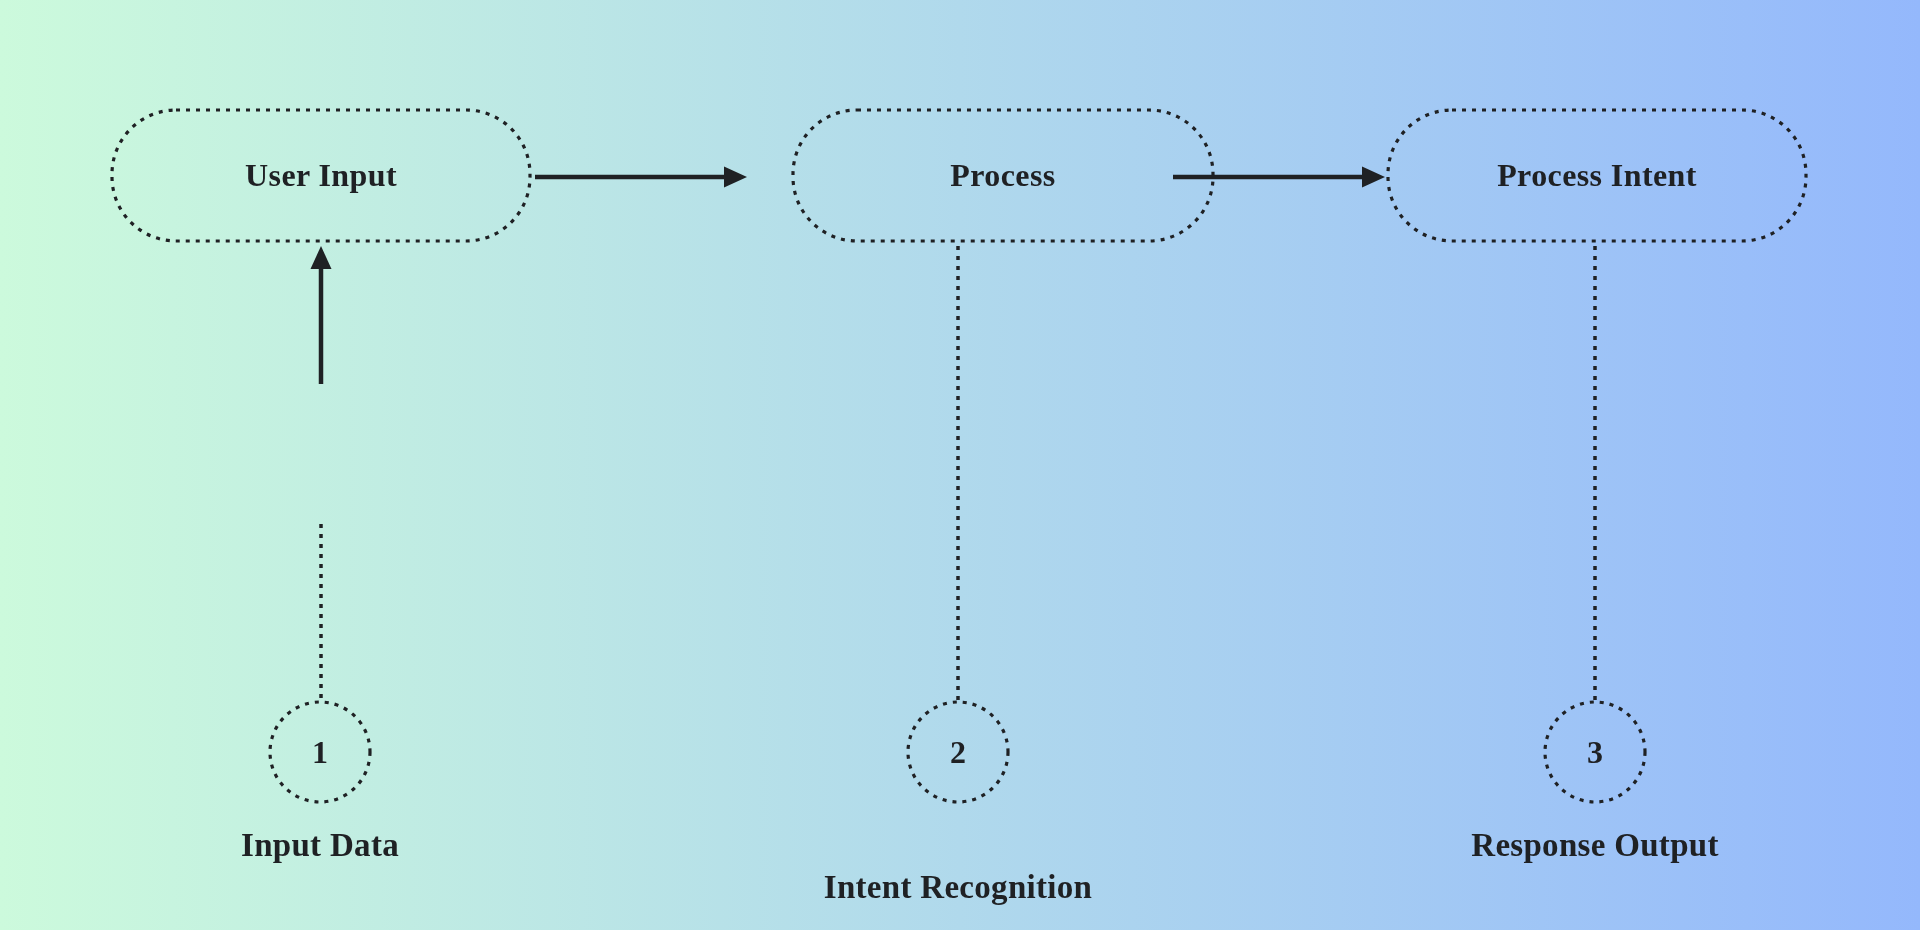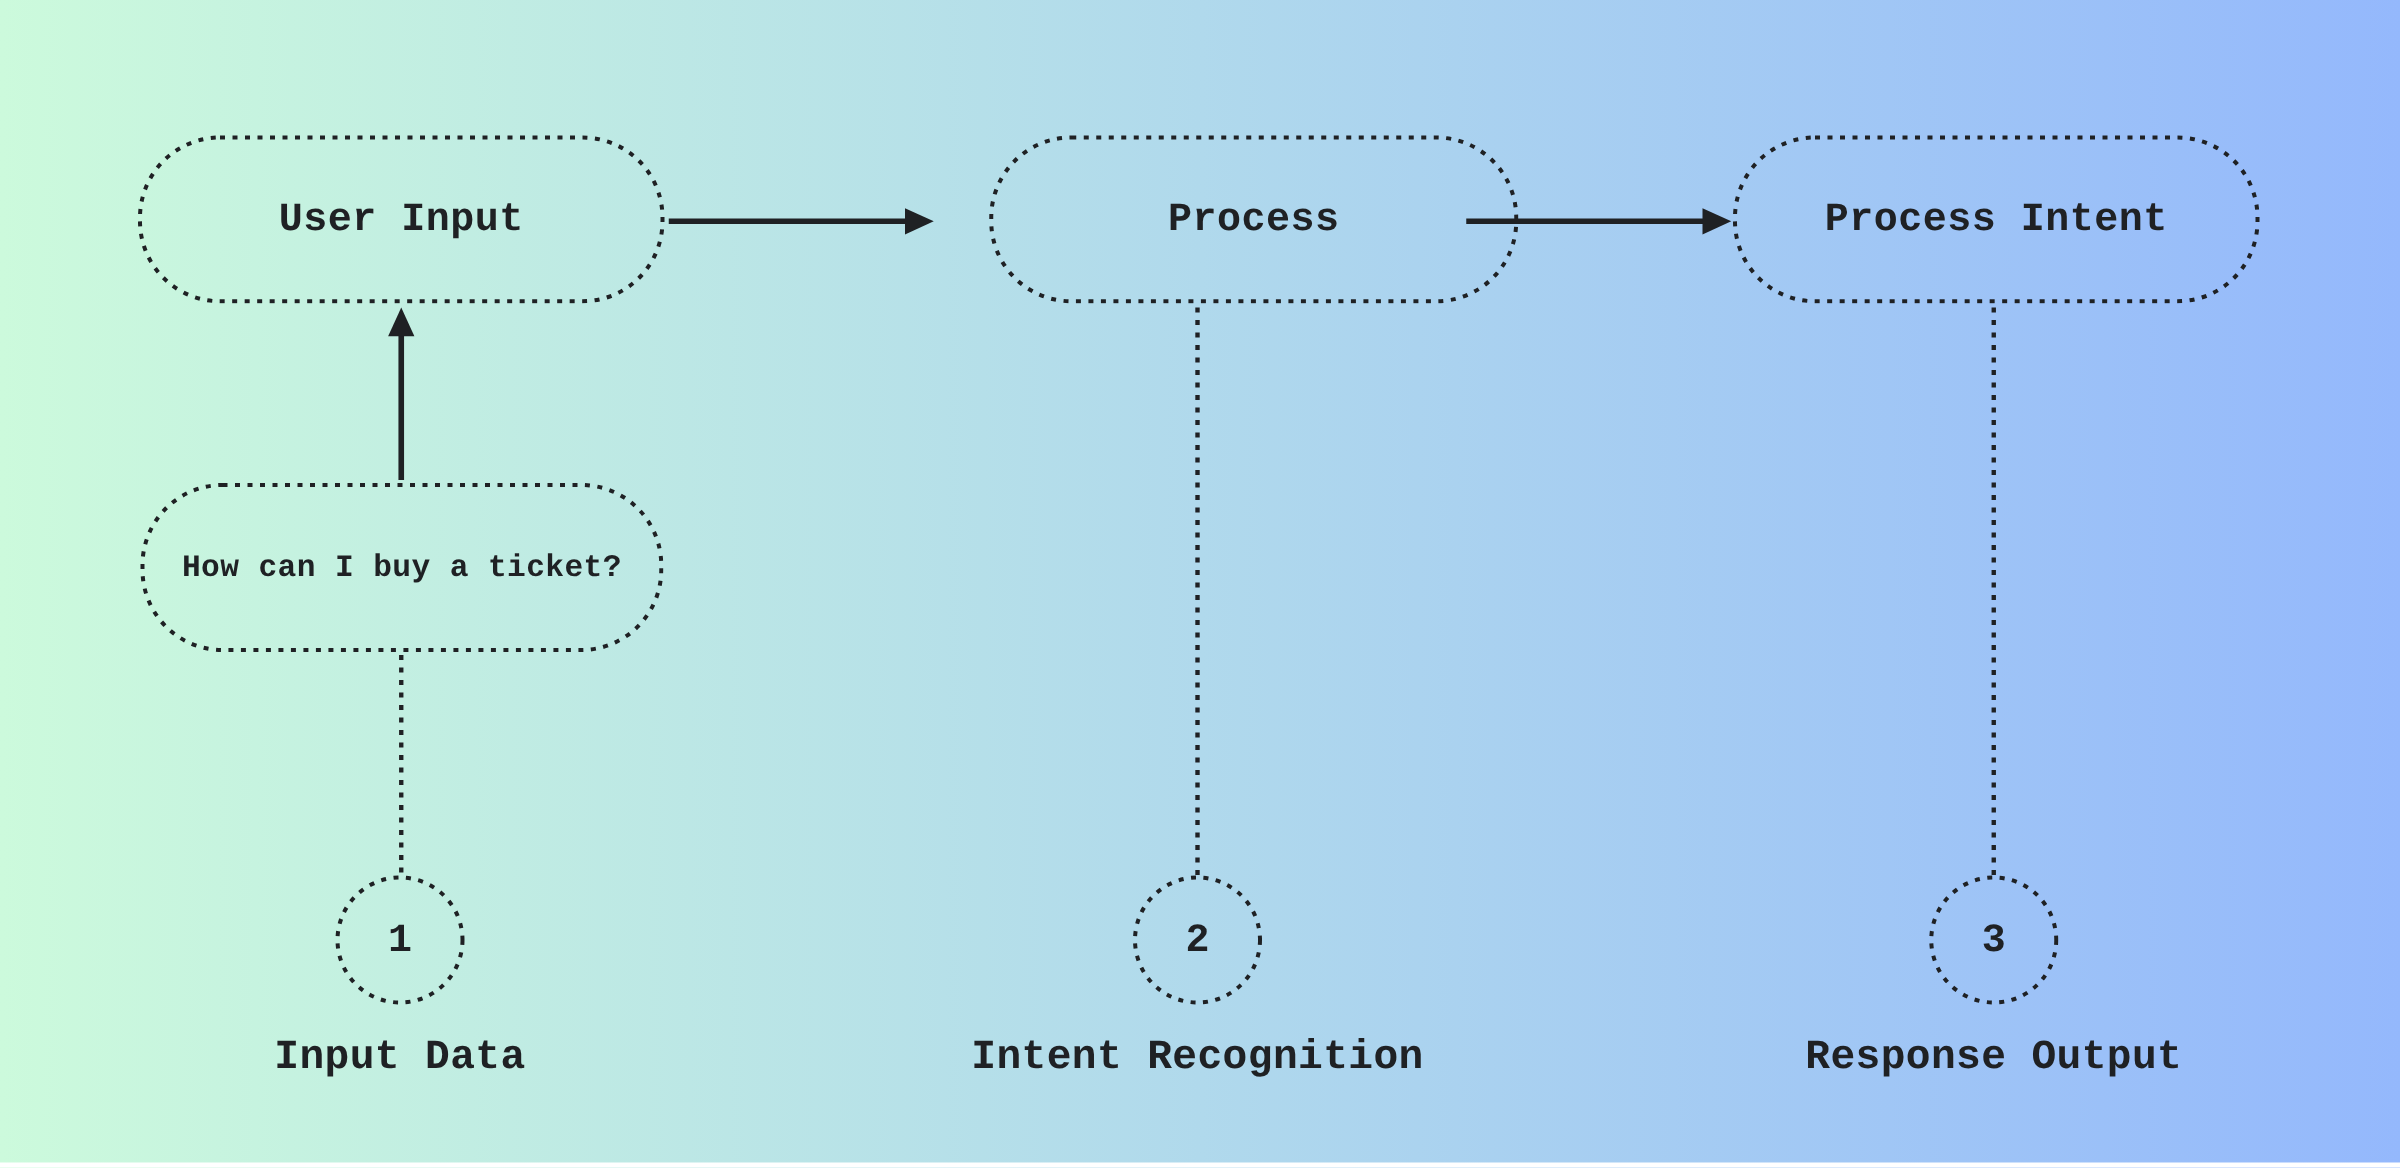--- a/index.html
+++ b/index.html
@@ -8,21 +8,21 @@
     --stroke: #1f2124;
   }
   * { margin: 0; padding: 0; box-sizing: border-box; }
   body { background: #ffffff; }
   .canvas {
     position: relative;
     width: 1920px;
     height: 934px;
     overflow: hidden;
     background: linear-gradient(90deg, var(--bg-left) 0%, var(--bg-right) 100%);
-    font-family: Liberation Mono, monospace;
+    font-family: Liberation Serif, serif;
     color: var(--stroke);
   }
   .connectors {
     position: absolute;
     left: 0; top: 0;
     width: 1920px; height: 934px;
     pointer-events: none;
   }
   .connectors line.solid { stroke: var(--stroke); stroke-width: 4.5; }
   .connectors line.dotted { stroke: var(--stroke); stroke-width: 3.5; stroke-dasharray: 4 6; }
@@ -87,21 +87,21 @@
   }
   
   #node-user-input      { left: 110px;  top: 108px; width: 422px; height: 135px; }
   #node-process         { left: 791px;  top: 108px; width: 424px; height: 135px; }
   #node-classify-intent { left: 1386px; top: 108px; width: 422px; height: 135px; }
   #example-box          { left: 112px;  top: 386px; width: 419px; height: 136px; }
   #step-circle-1 { left: 268px;  top: 700px; }
   #step-circle-2 { left: 906px;  top: 700px; }
   #step-circle-3 { left: 1543px; top: 700px; }
   #step-label-1 { left: 110px;  top: 827px; }
-  #step-label-2 { left: 748px;  top: 827px; }
+  #step-label-2 { left: 748px;  top: 869px; }
   #step-label-3 { left: 1385px; top: 827px; }
 </style>
 </head>
 <body>
 
 <div class="canvas">
 
   <svg class="connectors">
     <g>
       <line class="solid" x1="535" y1="177" x2="727" y2="177"></line>
@@ -140,26 +140,20 @@
     <span class="node-label">Process</span>
   </div>
 
   <div class="node" id="node-classify-intent">
     <svg class="border-svg" width="422" height="135">
       <rect x="2" y="2" width="418" height="131" rx="64"></rect>
     </svg>
     <span class="node-label">Process Intent</span>
   </div>
 
-  <div class="node" id="example-box">
-    <svg class="border-svg" width="419" height="136">
-      <rect x="2" y="2" width="415" height="132" rx="64"></rect>
-    </svg>
-    <span class="example-label">How can I buy a ticket?</span>
-  </div>
 
   <div class="step-circle" id="step-circle-1">
     <svg class="border-svg" width="104" height="104">
       <circle cx="52" cy="52" r="50"></circle>
     </svg>
     <span class="step-number">1</span>
   </div>
   <div class="step-circle" id="step-circle-2">
     <svg class="border-svg" width="104" height="104">
       <circle cx="52" cy="52" r="50"></circle>

